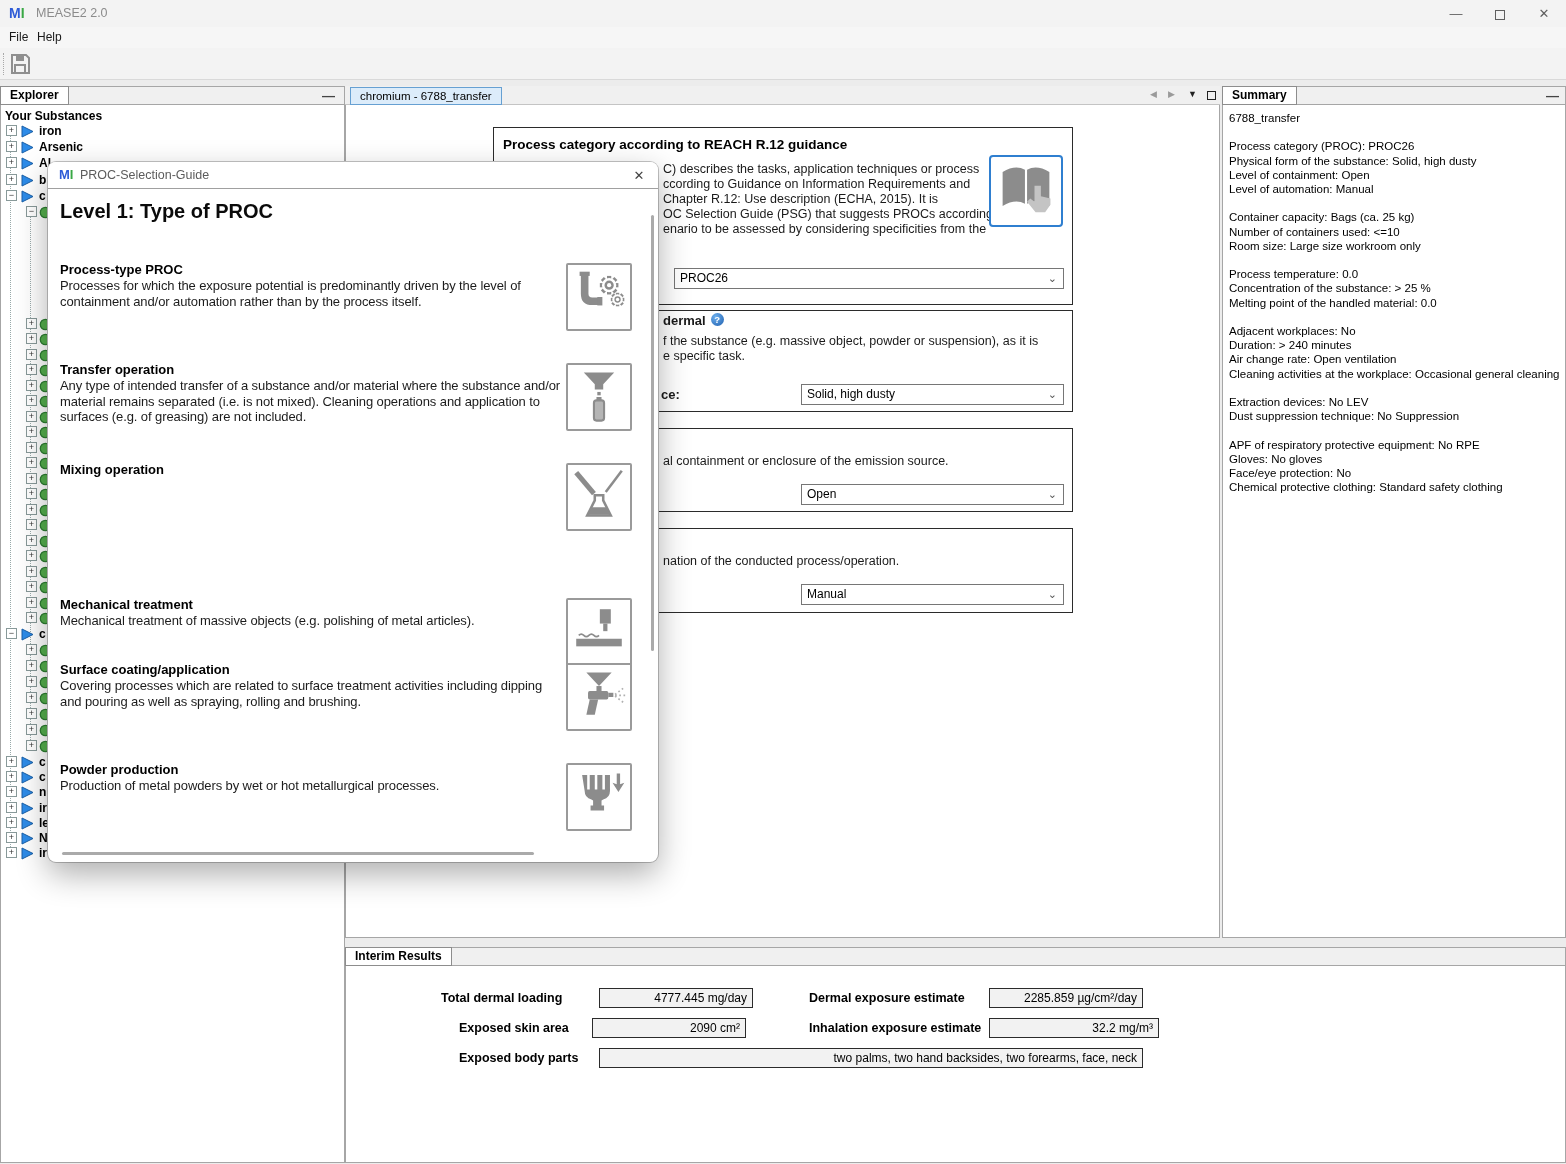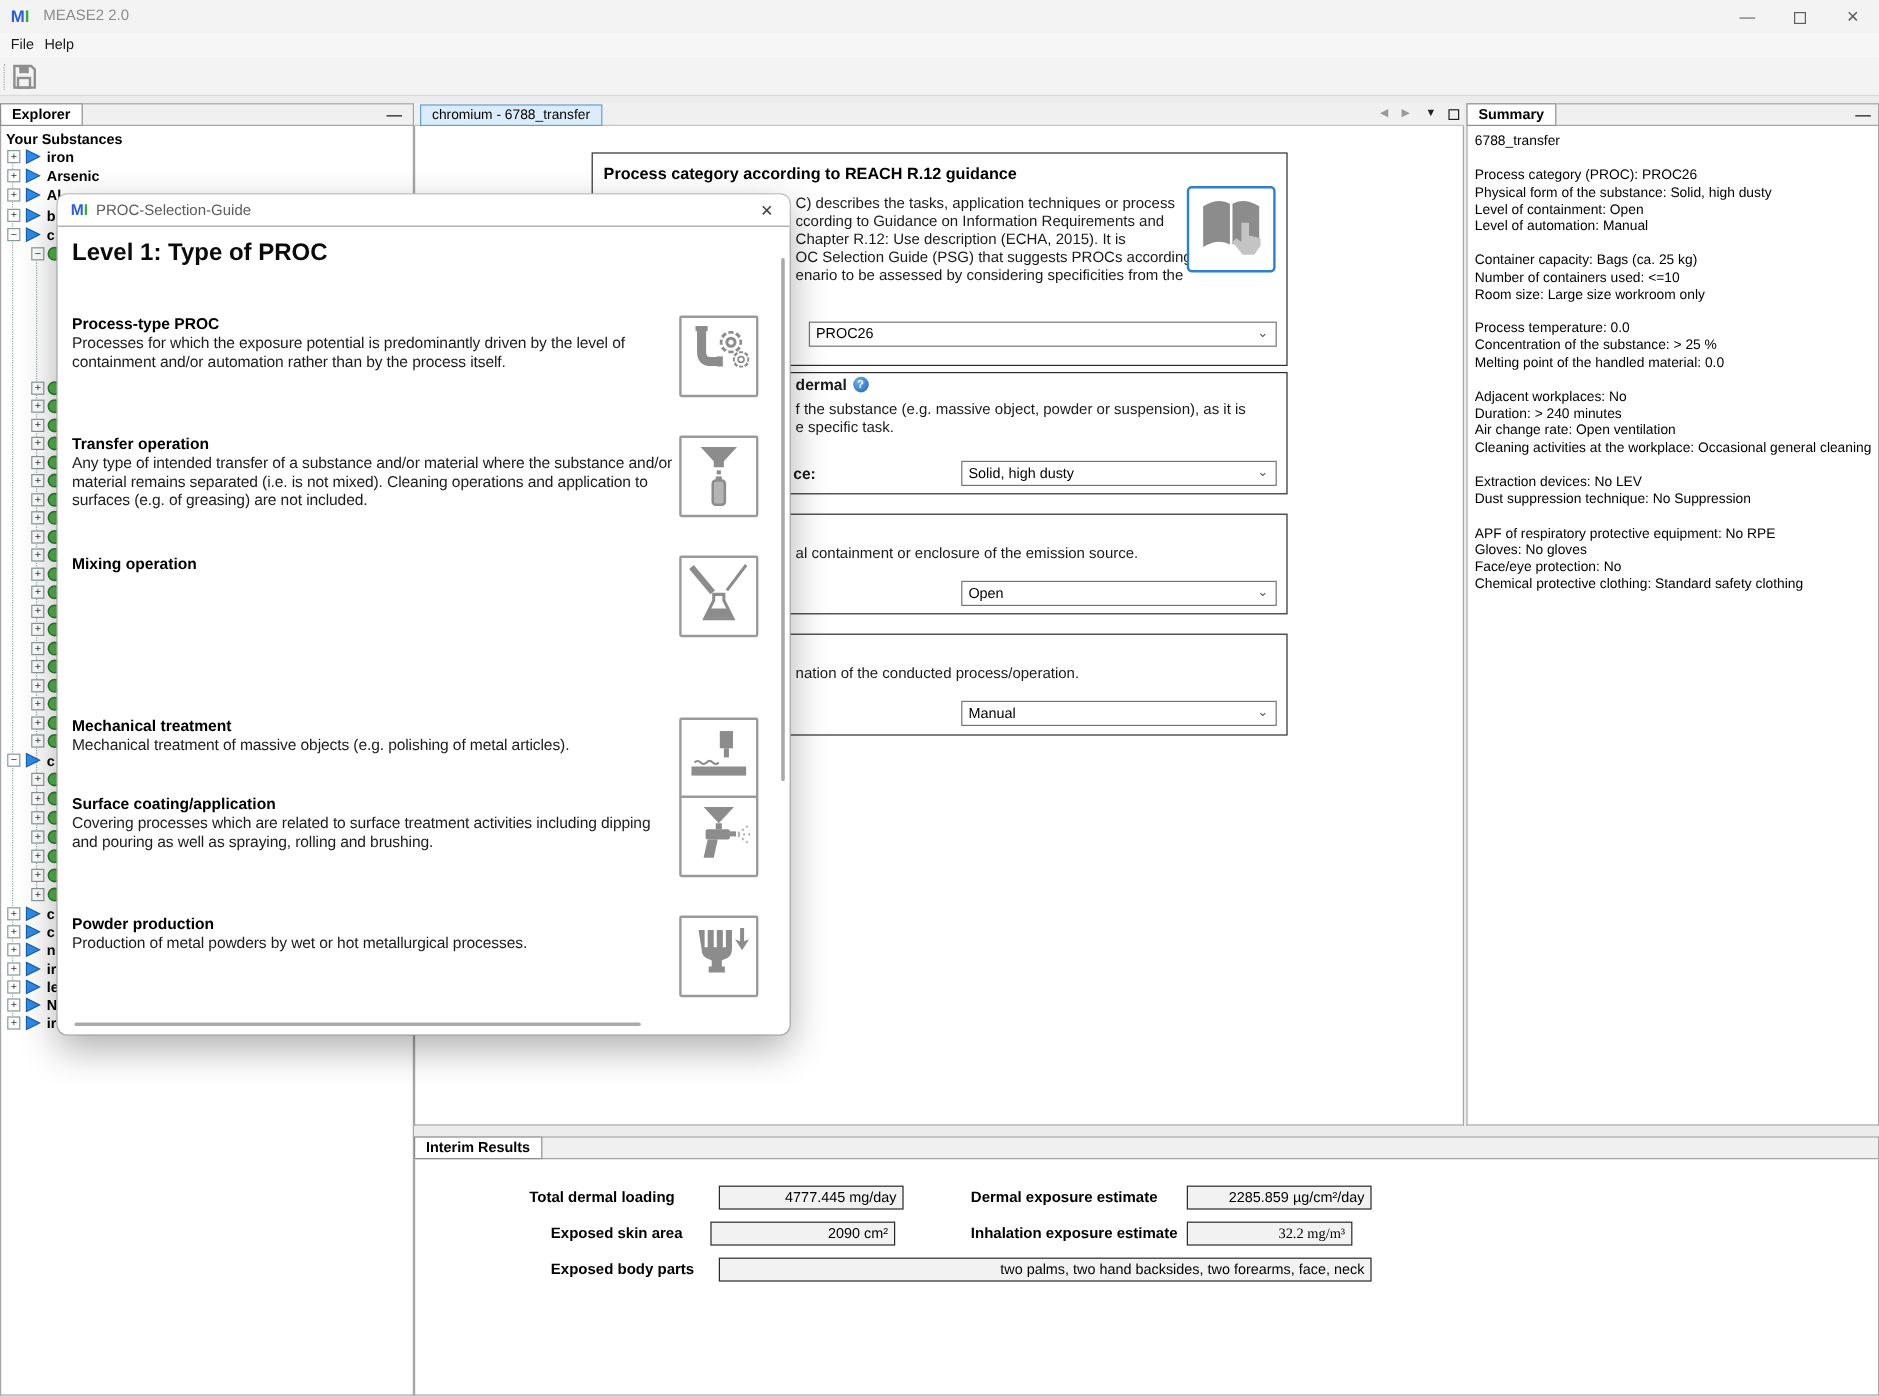--- a/index.html
+++ b/index.html
@@ -461,21 +461,21 @@
       <div id="interim-rows">
           <div class="int-label" style="left: 95px; top: 22px;">Total dermal loading</div>
           <div class="int-field" style="left: 253px; top: 22px; width: 154px;">4777.445 mg/day</div>
           <div class="int-label" style="left: 113px; top: 52px;">Exposed skin area</div>
           <div class="int-field" style="left: 246px; top: 52px; width: 154px;">2090 cm²</div>
           <div class="int-label" style="left: 113px; top: 82px;">Exposed body parts</div>
           <div class="int-field" style="left: 253px; top: 82px; width: 544px;">two palms, two hand backsides, two forearms, face, neck</div>
           <div class="int-label" style="left: 463px; top: 22px;">Dermal exposure estimate</div>
           <div class="int-field" style="left: 643px; top: 22px; width: 154px;">2285.859 µg/cm²/day</div>
           <div class="int-label" style="left: 463px; top: 52px;">Inhalation exposure estimate</div>
-          <div class="int-field" style="left: 643px; top: 52px; width: 138px; font-family: Liberation Serif, serif;">32.2 mg/m³</div>
+          <div class="int-field" style="left: 643px; top: 52px; width: 170px;">32.2 mg/m³</div>
         </div>
     </div>
   </div>
 
   <div class="dialog">
     <div class="dlg-titlebar">
       <span class="dlg-logo"><span class="logo-m">M</span><span class="logo-i">I</span></span>
       <span class="dlg-title">PROC-Selection-Guide</span>
       <span class="dlg-close">✕</span>
     </div>

